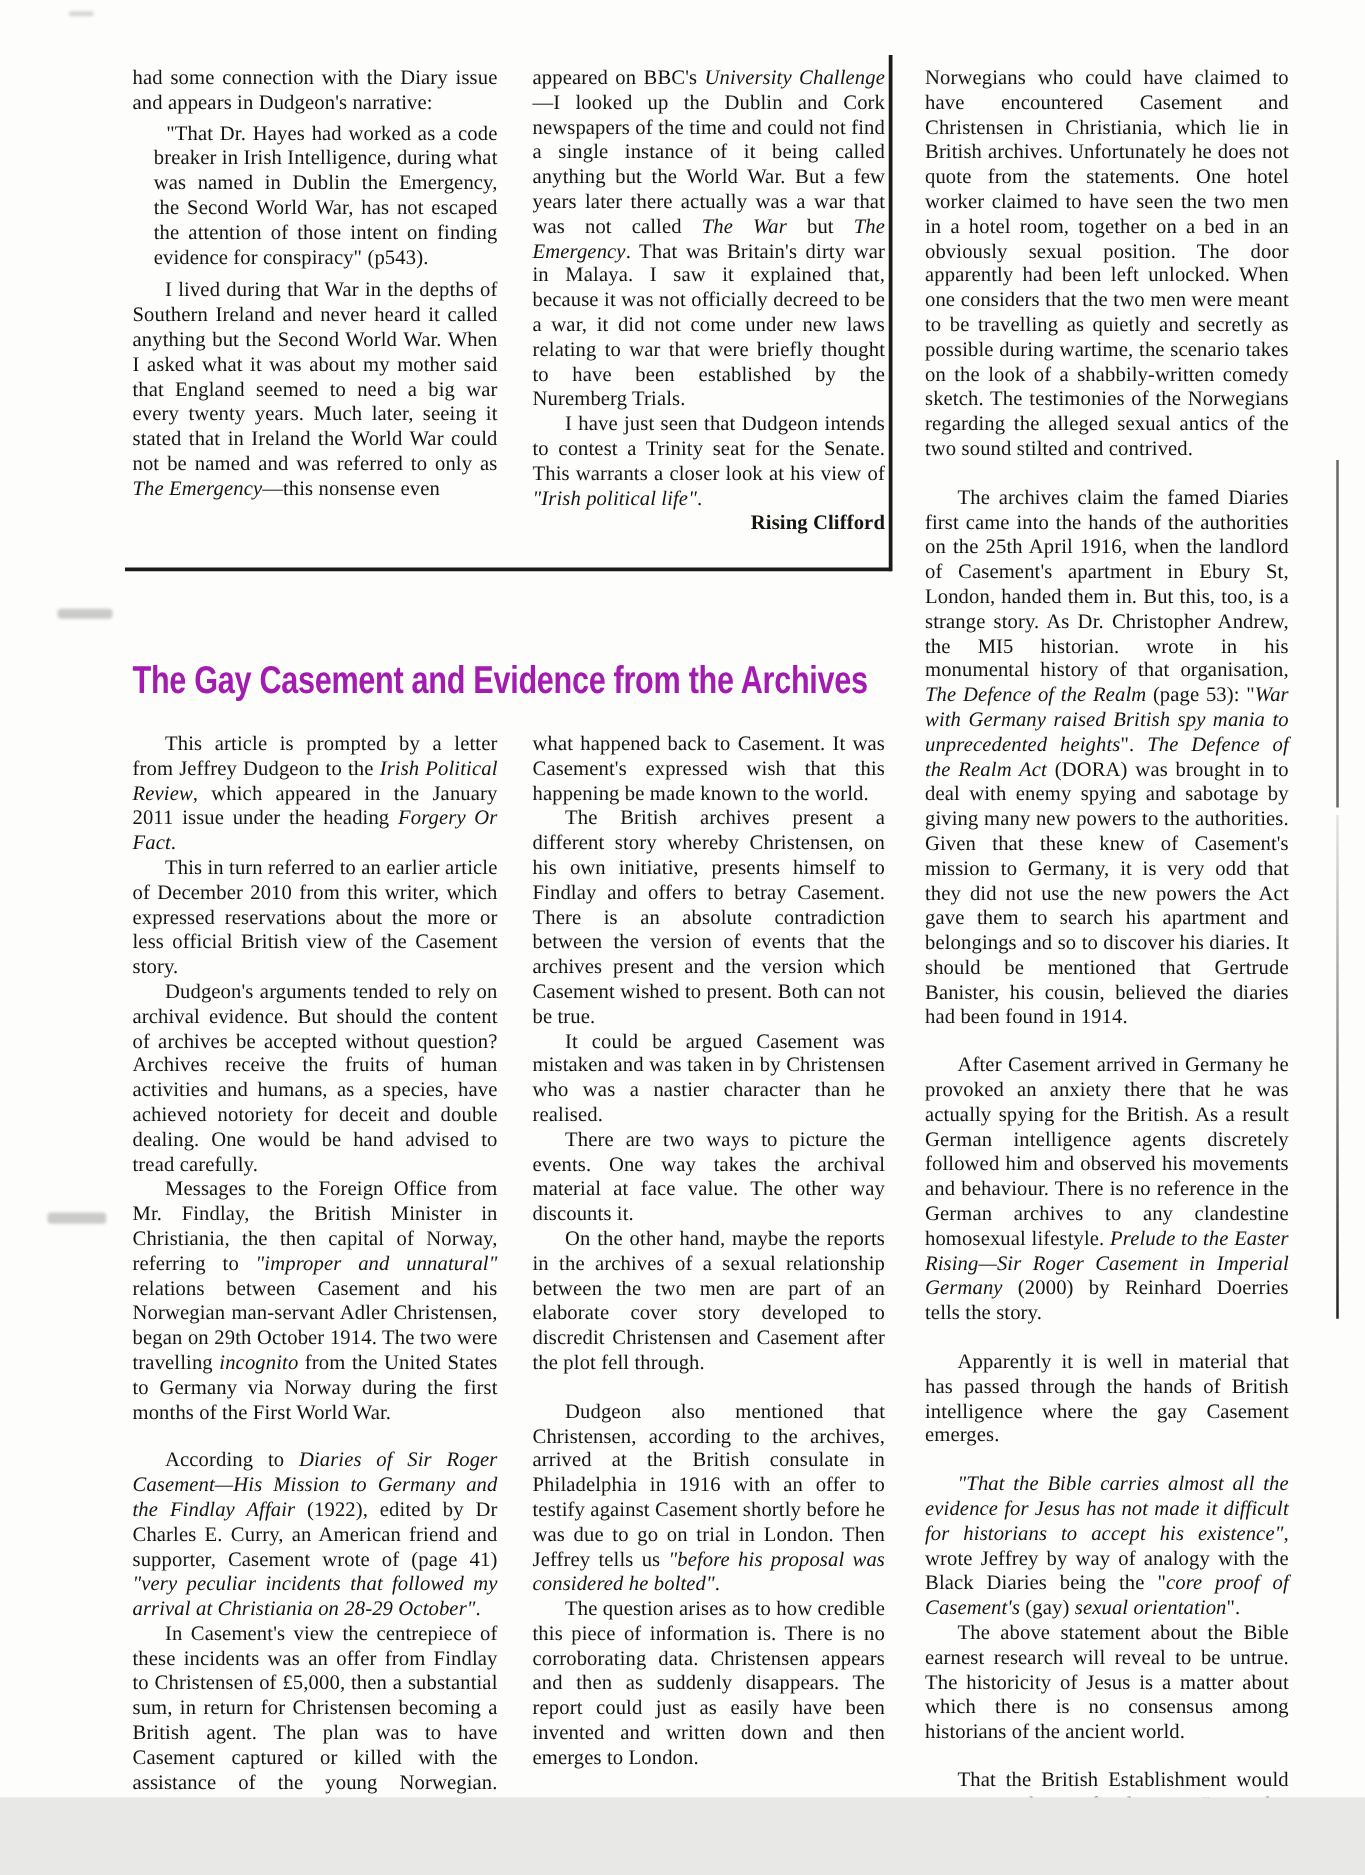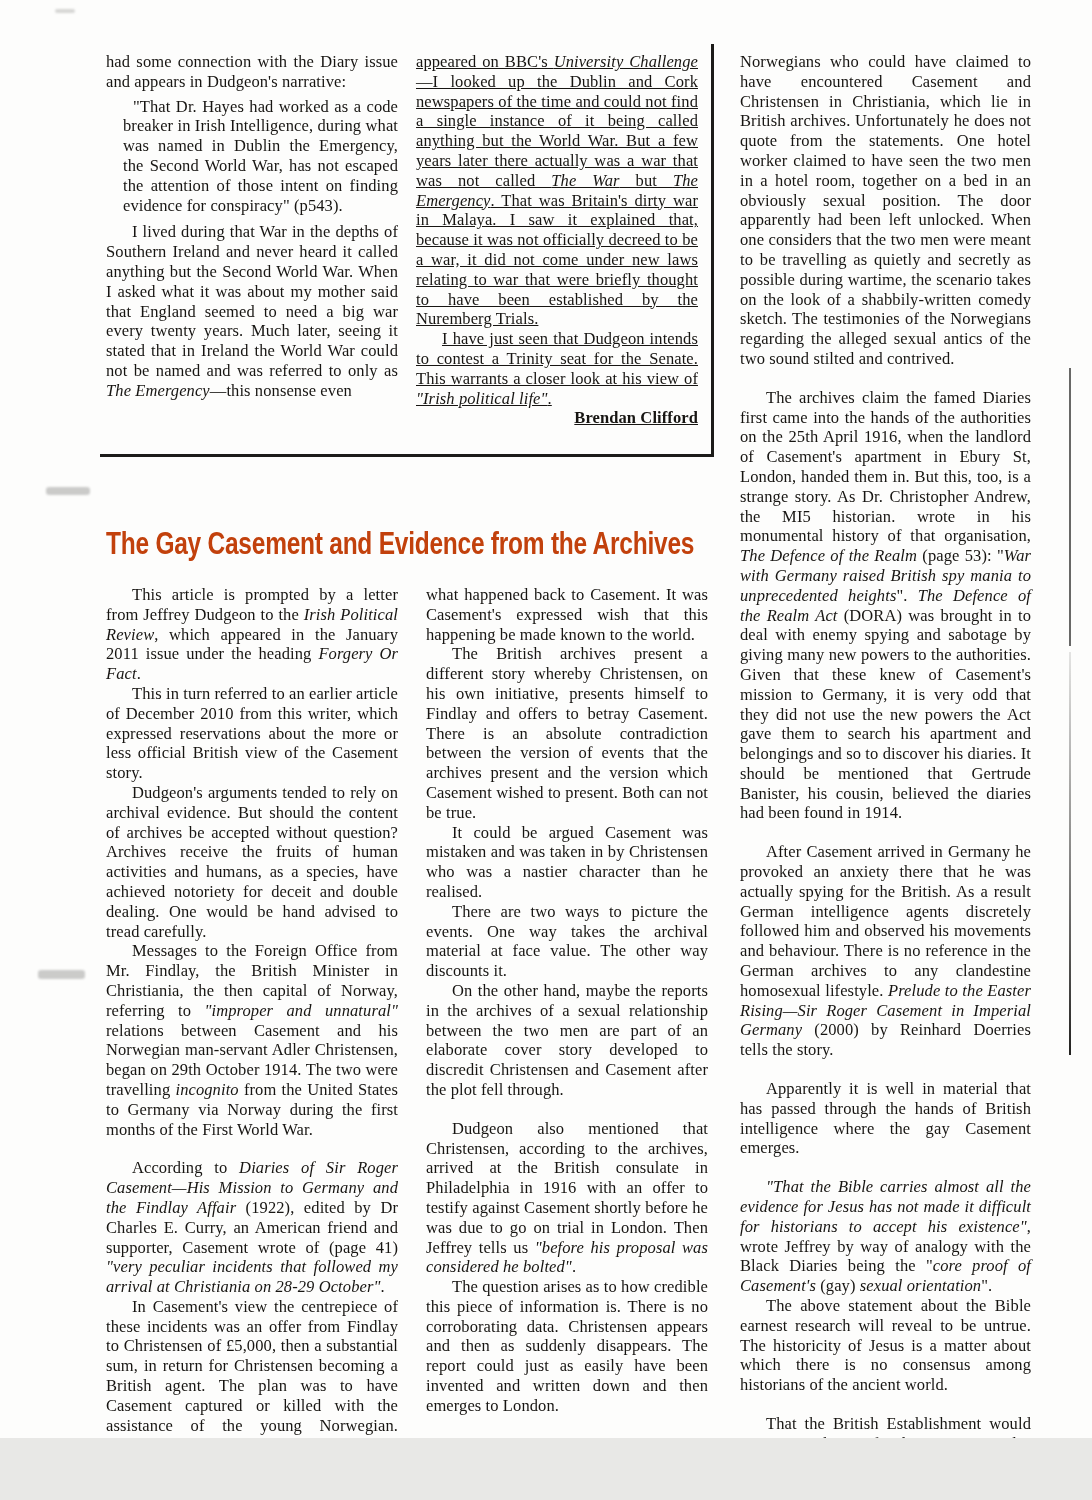--- a/index.html
+++ b/index.html
@@ -21,21 +21,21 @@
   }
   .col p{margin:0;text-indent:26px;}
   .col p.noind{text-indent:0;}
   .col p.sp{margin-top:19px;}
   .col p.bq{
     margin:5px 0 7px 0;
     padding-left:17px;
     text-indent:10px;
   }
   .topcol1{left:106px;top:52px;width:292px;}
-  .topcol2{left:416px;top:52px;width:282px;text-decoration:underline;}
+  .topcol2{left:426px;top:52px;width:282px;}
   .col3{left:740px;top:52px;width:291px;}
   .maincol1{left:106px;top:585px;width:292px;}
   .maincol2{left:426px;top:585px;width:282px;}
   .signature{
     margin-top:7px;
     font-weight:bold;
     text-align:right;
     text-indent:0 !important;
   }
   .vrule{
@@ -47,21 +47,21 @@
     width:613px;height:3px;background:#1c1b19;
   }
   .title{
     position:absolute;left:106px;top:526px;width:620px;
     margin:0;
     font-family:"Liberation Sans","DejaVu Sans",sans-serif;
     font-weight:bold;
     font-size:31px;
     letter-spacing:-0.3px;
     white-space:nowrap;
-    color:#c2410c;
+    color:#a21caf;
   }
   .title span{
     display:inline-block;
     transform:scaleX(0.79);
     transform-origin:left center;
   }
   .pagenum{
     position:absolute;left:80px;top:1437px;
     font-size:12px;
     font-family:Liberation Serif, serif;
@@ -99,21 +99,21 @@
 
   <section class="col topcol1">
     <p class="noind">had some connection with the Diary issue and appears in Dudgeon's  narrative:</p>
     <p class="bq">"That Dr. Hayes had worked as a code breaker in Irish Intelligence, during what was named in Dublin the Emergency, the Second World War, has not escaped the attention of those intent on finding evidence for conspiracy"  (p543).</p>
     <p>I lived during that War in the depths of Southern Ireland and never heard it called anything but the Second World War. When I asked what it was about my mother said that England seemed to need a big war every twenty years.  Much later, seeing it stated that in Ireland the World War could not be named and was referred to only as <i>The Emergency</i>—this nonsense even</p>
   </section>
 
   <section class="col topcol2">
     <p class="noind">appeared on BBC's <i>University Challenge</i> —I looked up the Dublin and Cork newspapers of the time and could not find a single instance of it being called anything but the World War.  But a few years later there actually was a war that was not called <i>The War</i> but <i>The Emergency</i>.  That was Britain's dirty war in Malaya.  I saw it explained that, because it was not officially decreed to be a war, it did not come under new laws relating to war that were briefly thought to have been established by the Nuremberg Trials.</p>
     <p>I have just seen that Dudgeon intends to contest a Trinity seat for the Senate.  This warrants a closer look at his view of <i>"Irish political life"</i>.</p>
-    <p class="signature">Brendan Clifford</p>
+    <p class="signature">Rising Clifford</p>
   </section>
 
   <div class="vrule"></div>
   <div class="hrule"></div>
 
   <h1 class="title"><span>The Gay Casement and Evidence from the Archives</span></h1>
 
   <section class="col maincol1">
     <p>This article is prompted by a letter from Jeffrey Dudgeon to the <i>Irish Political Review</i>, which appeared in the January 2011 issue under the heading <i>Forgery Or Fact</i>.</p>
     <p>This in turn referred to an earlier article of December 2010 from this writer, which expressed reservations about the more or less official British view of the Casement story.</p>

